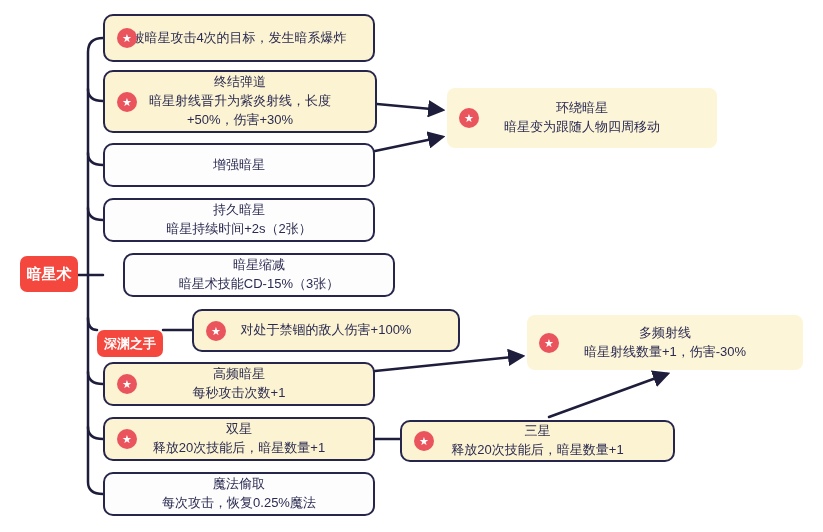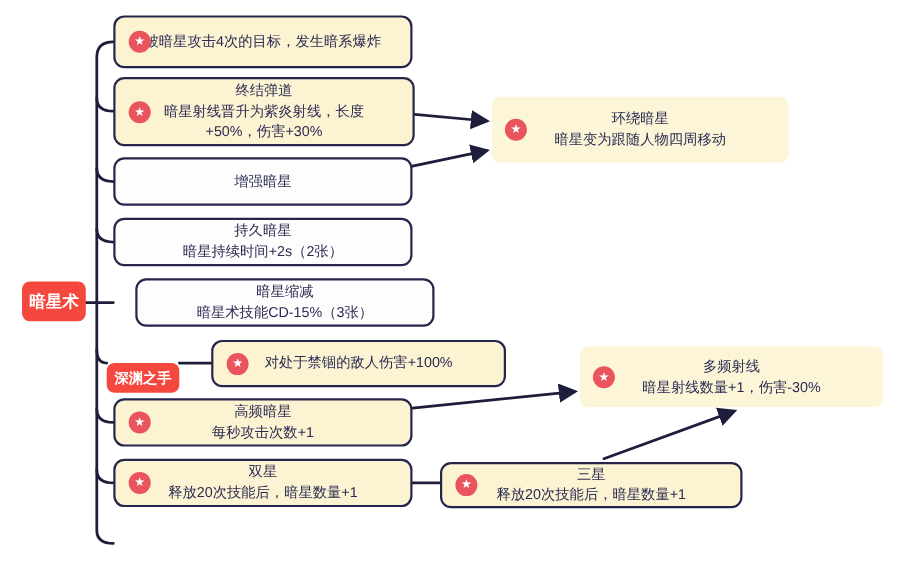--- a/index.html
+++ b/index.html
@@ -154,20 +154,26 @@
   </div>
 
   <div class="node cream bordered" id="n7">
     <span class="star">★</span>
     <div class="txt">
       <div class="title">双星</div>
       <div class="desc">释放20次技能后，暗星数量+1</div>
     </div>
   </div>
 
+  <div class="node white bordered" id="n8">
+    <div class="txt">
+      <div class="title">魔法偷取</div>
+      <div class="desc">每次攻击，恢复0.25%魔法</div>
+    </div>
+  </div>
 
   <div class="node soft" id="n9">
     <span class="star">★</span>
     <div class="txt">
       <div class="title">环绕暗星</div>
       <div class="desc">暗星变为跟随人物四周移动</div>
     </div>
   </div>
 
   <div class="node soft" id="n10">

